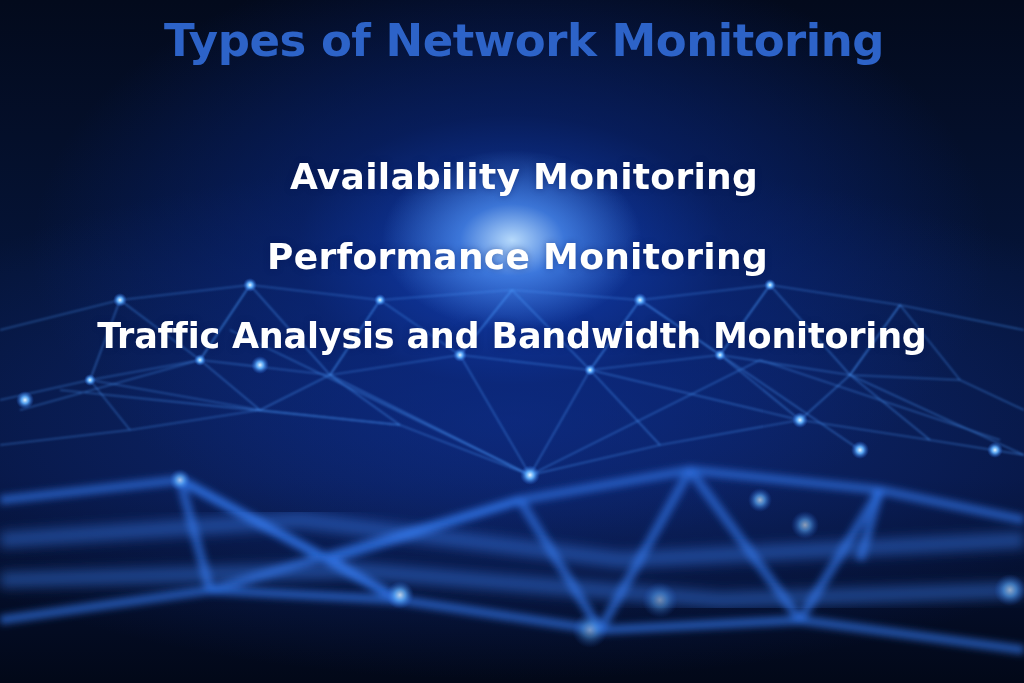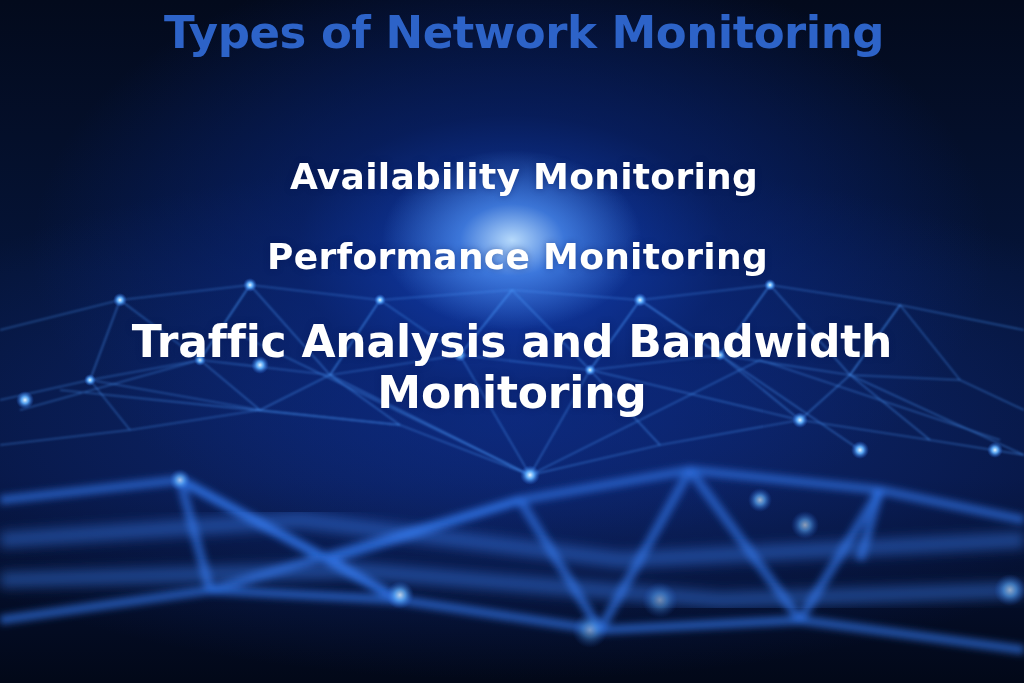--- a/index.html
+++ b/index.html
@@ -11,33 +11,33 @@
   .canvas {
     position: relative; width: 1024px; height: 683px; overflow: hidden;
     background:
       radial-gradient(ellipse 130px 90px at 512px 240px, rgba(190,225,255,0.95) 0%, rgba(90,160,255,0.6) 40%, rgba(30,80,200,0) 100%),
       radial-gradient(ellipse 480px 300px at 512px 250px, rgba(20,70,200,0.85) 0%, rgba(10,40,130,0.55) 45%, rgba(4,14,50,0) 100%),
       radial-gradient(ellipse 700px 260px at 512px 420px, rgba(22,60,170,0.55) 0%, rgba(6,20,70,0) 100%),
       linear-gradient(180deg, #030a1c 0%, #051438 40%, #06143d 70%, #020818 100%);
   }
   svg.mesh { position: absolute; left: 0; top: 0; width: 1024px; height: 683px; }
   .title {
-    position: absolute; left: 0; right: 0; top: 6px;
+    position: absolute; left: 0; right: 0; top: 14px;
     text-align: center; font-weight: bold; font-size: 45px;
     letter-spacing: -0.5px; color: #2d63c8; padding-left: 24px;
   }
   .item {
     position: absolute; left: 0; right: 0; text-align: center;
     color: #ffffff; font-weight: bold; font-size: 36px;
     letter-spacing: 0.3px;
     text-shadow: 0 0 6px rgba(0,20,80,0.35);
   }
   .i1 { top: 156px; padding-left: 24px; }
   .i2 { top: 236px; margin-left: 11px; }
-  .i3 { top: 316px; font-size: 44px; letter-spacing: -0.2px; }
+  .i3 { top: 316px; font-size: 35px; letter-spacing: -0.2px; }
   .i4 { top: 396px; }
 </style>
 </head>
 <body>
 
 <div class="canvas">
   <svg class="mesh" viewBox="0 0 1024 683">
     <defs>
       <filter id="blur1">
           <feGaussianBlur stdDeviation="1.2"></feGaussianBlur>

